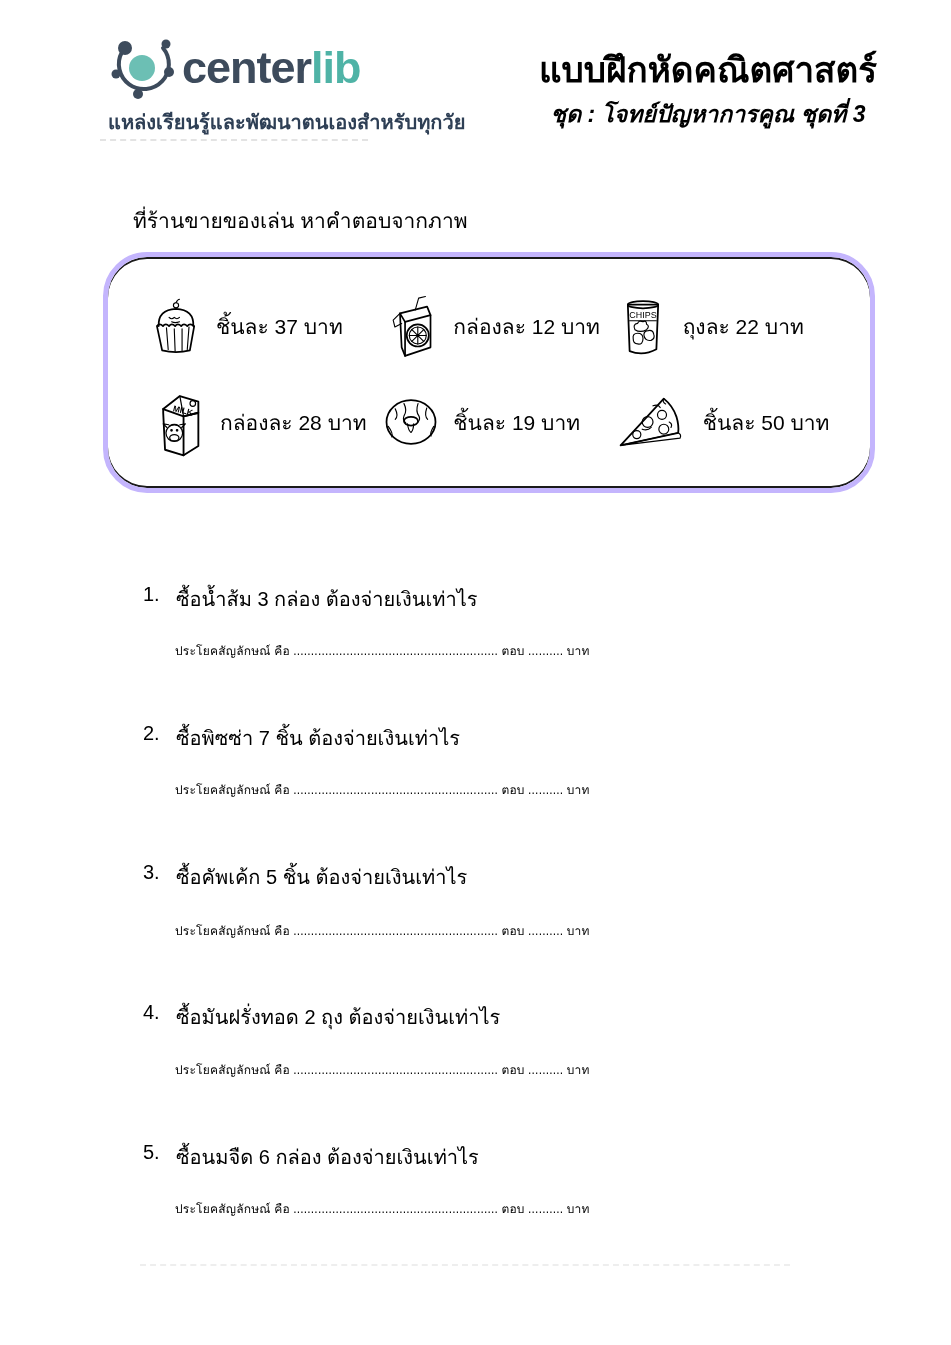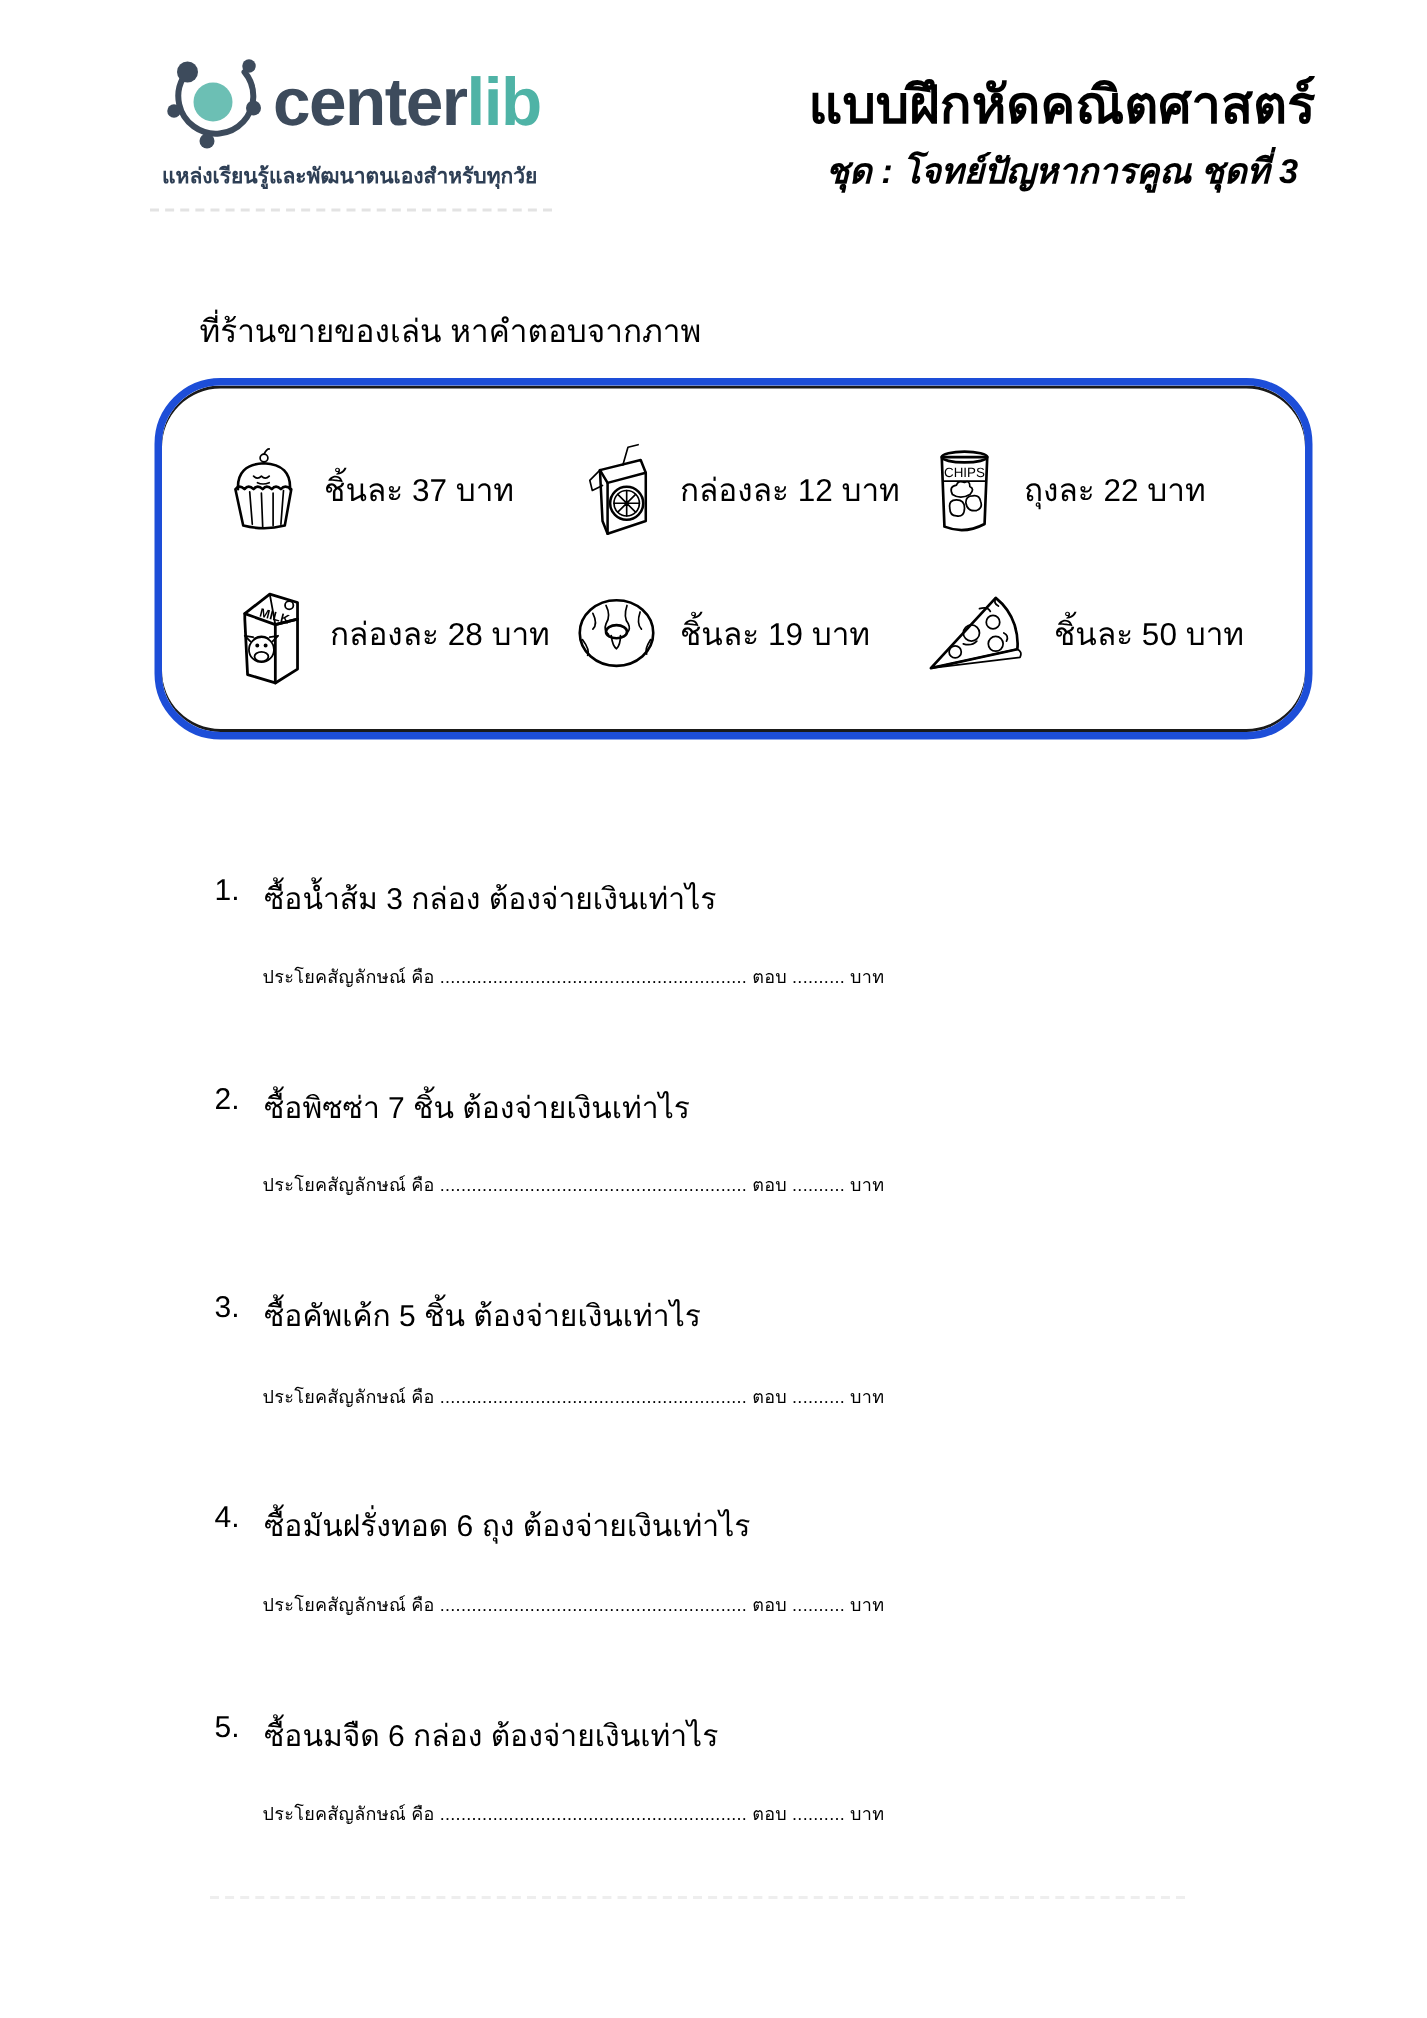--- a/index.html
+++ b/index.html
@@ -10,38 +10,38 @@
     overflow:hidden;
   }
 
   
   .logo-block { position:absolute; left:108px; top:34px; }
   .logo-row { display:flex; align-items:center; }
   .logo-mark { width:70px; height:66px; flex:0 0 auto; }
   .brand { font-size:45px; font-weight:600; letter-spacing:-1px; line-height:1; margin-left:4px; }
   .brand .p1 { color:#3d4b5c; }
   .brand .p2 { color:#4fb3a6; }
-  .tagline { margin-top:6px; font-size:14px; font-weight:bold; color:#2e3f55; }
+  .tagline { margin-top:6px; font-size:20px; font-weight:bold; color:#2e3f55; }
 
   .clipped-top-line {
     position:absolute; left:100px; top:139px; width:268px; height:0;
     border-top:2px dashed #d8d8d8; opacity:.7;
   }
 
   .title-block { position:absolute; left:478px; top:52px; width:460px; text-align:center; }
   .main-title { font-size:35px; font-weight:bold; line-height:1.2;font-family:Liberation Mono, monospace; }
   .sub-title  { font-size:23px; font-weight:bold; margin-top:2px;font-style:italic; }
 
   
   .instruction { position:absolute; left:133px; top:204px; font-size:21px; }
 
   
   .price-box {
     position:absolute; left:103px; top:252px; width:772px; height:241px;
-    border:5px solid #1d4ed8; border-radius:44px; background:#fff;
+    border:5px solid #c4b5fd; border-radius:44px; background:#fff;
     box-shadow: inset 0 2px 0 #1a1a1a, inset 0 -2px 0 #1a1a1a;
     padding:22px 20px 18px 42px;
     display:grid; grid-template-columns:1fr 1fr 1fr; grid-template-rows:1fr 1fr;
     align-items:center;
   }
   .price-item { display:flex; align-items:center; gap:14px; }
   .price-item .icon { flex:0 0 auto; }
   .price-item .label { font-size:21px; white-space:nowrap; }
   .icon svg { display:block; }
   .lineart { stroke:#000; fill:none; stroke-width:2; stroke-linejoin:round; stroke-linecap:round; }
@@ -210,21 +210,21 @@
   <div class="q-line">
     <span class="q-num">3.</span>
     <span class="q-text">ซื้อคัพเค้ก 5 ชิ้น ต้องจ่ายเงินเท่าไร</span>
   </div>
 </div>
 <div class="q-answer" style="top:921px;"><span>ประโยคสัญลักษณ์ คือ</span> <span>..........................................................</span> <span>ตอบ</span> <span>..........</span> <span>บาท</span></div>
 
 <div class="question" style="top:1001px;">
   <div class="q-line">
     <span class="q-num">4.</span>
-    <span class="q-text">ซื้อมันฝรั่งทอด 6 ถุง ต้องจ่ายเงินเท่าไร</span>
+    <span class="q-text">ซื้อมันฝรั่งทอด 2 ถุง ต้องจ่ายเงินเท่าไร</span>
   </div>
 </div>
 <div class="q-answer" style="top:1060px;"><span>ประโยคสัญลักษณ์ คือ</span> <span>..........................................................</span> <span>ตอบ</span> <span>..........</span> <span>บาท</span></div>
 
 <div class="question" style="top:1141px;">
   <div class="q-line">
     <span class="q-num">5.</span>
     <span class="q-text">ซื้อนมจืด 6 กล่อง ต้องจ่ายเงินเท่าไร</span>
   </div>
 </div>

